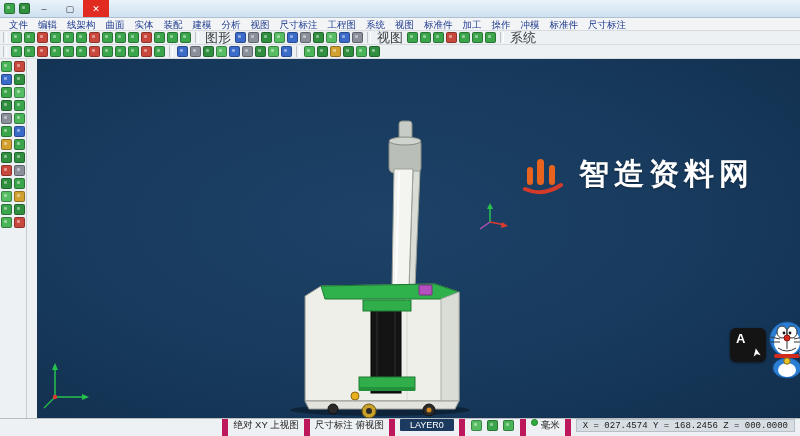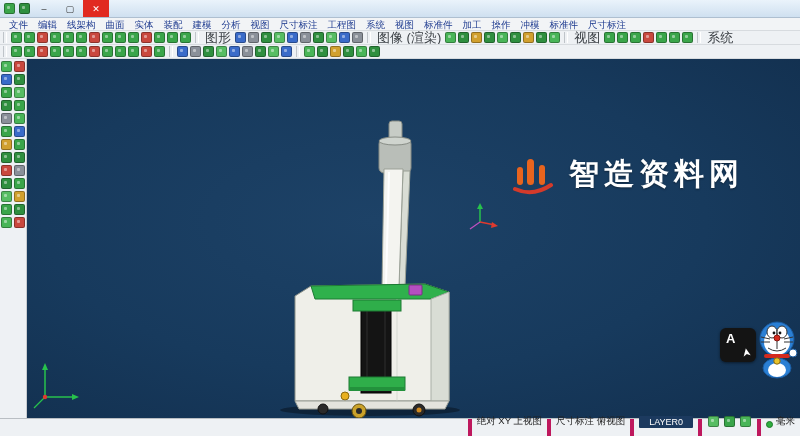--- a/index.html
+++ b/index.html
@@ -36,40 +36,40 @@
   .icon-cell::after { content:""; position:absolute; left:2px; top:2px; right:4px; bottom:4px;
     background:rgba(255,255,255,.45); border-radius:1px; }
 
   
   .main { position:absolute; left:0; top:59px; width:800px; height:359px; display:flex; }
   .left-toolbar { width:27px; height:100%; background:#eef1f4; border-right:1px solid #c8ccd0;
     display:flex; padding-top:1px; }
   .lt-col { display:flex; flex-direction:column; width:13px; align-items:center; }
 
   .viewport { position:relative; width:773px; height:359px;
-    background:radial-gradient(ellipse at 45% 45%, #1d4267 0%, #173a5d 55%, #122f4e 100%); }
+    background:radial-gradient(ellipse at 45% 45%, #1d4267 0%, #173a5d 55%, #122f4e 100%);margin-left:10px; }
   .viewport svg.scene { position:absolute; left:0; top:0; }
 
   .watermark { position:absolute; left:483px; top:92px; display:flex; align-items:center; gap:13px; }
   .wm-text { font-size:30px; font-weight:bold; color:#ffffff; letter-spacing:5px; white-space:nowrap;
     text-shadow:0 1px 2px rgba(0,0,0,.4); }
 
   .sticker-a { position:absolute; left:693px; top:269px; width:36px; height:34px;
     background:#141414; border-radius:6px; box-shadow:0 1px 3px rgba(0,0,0,.5); }
   .sticker-a .letter { position:absolute; left:6px; top:3px; color:#fff; font-size:13px; font-weight:bold; }
   .sticker-a .pointer { position:absolute; right:5px; bottom:3px; color:#fff; font-size:11px;
     transform:rotate(-100deg); display:inline-block; }
 
   .doraemon { position:absolute; left:726px; top:260px; }
 
   
   .statusbar { position:absolute; left:0; bottom:0; width:800px; height:18px; background:#eef1f4;
     border-top:1px solid #b9bec3; display:flex; align-items:center; font-size:9.5px; color:#222; }
-  .sb-seg { display:flex; align-items:flex-end; height:100%; padding:8px 5px;
-    border-left:4px solid #be185d; white-space:nowrap; gap:3px; }
+  .sb-seg { display:flex; align-items:flex-start; height:100%; padding:0 5px;
+    border-left:6px solid #be185d; white-space:nowrap; gap:3px; }
   .sb-spacer { flex:1; height:100%; }
   .layer-chip { background:#1c3a5f; color:#fff; font-size:9px; padding:1px 10px; border-radius:1px; }
   .coords-chip { background:#d6dde3; border:1px solid #b8bfc6; padding:0 6px; height:13px;
     display:flex; align-items:center; font-family:"Liberation Mono",monospace; font-size:9px; color:#1a1a1a; }
   .unit-dot { width:7px; height:7px; border-radius:50%; background:#2fae3f; border:1px solid #1b7a28; display:inline-block; }
 </style>
 </head>
 <body>
 
 <div id="app">
@@ -132,32 +132,20 @@
         <span class="icon-cell" style="background: rgb(47, 143, 63);"></span>
         <span class="icon-cell" style="background: rgb(87, 189, 99);"></span>
         <span class="icon-cell" style="background: rgb(58, 107, 201);"></span>
         <span class="icon-cell" style="background: rgb(138, 144, 153);"></span>
         <span class="icon-cell" style="background: rgb(47, 143, 63);"></span>
         <span class="icon-cell" style="background: rgb(87, 189, 99);"></span>
         <span class="icon-cell" style="background: rgb(58, 107, 201);"></span>
         <span class="icon-cell" style="background: rgb(138, 144, 153);"></span>
       </span>
       <span class="tb-group">
-        <span class="tb-label">图像 (渲染)</span>
-        <span class="icon-cell" style="background: rgb(73, 181, 88);"></span>
-        <span class="icon-cell" style="background: rgb(47, 143, 63);"></span>
-        <span class="icon-cell" style="background: rgb(209, 160, 46);"></span>
-        <span class="icon-cell" style="background: rgb(47, 143, 63);"></span>
-        <span class="icon-cell" style="background: rgb(73, 181, 88);"></span>
-        <span class="icon-cell" style="background: rgb(47, 143, 63);"></span>
-        <span class="icon-cell" style="background: rgb(209, 160, 46);"></span>
-        <span class="icon-cell" style="background: rgb(47, 143, 63);"></span>
-        <span class="icon-cell" style="background: rgb(73, 181, 88);"></span>
-      </span>
-      <span class="tb-group">
         <span class="tb-label">视图</span>
         <span class="icon-cell" style="background: rgb(58, 165, 74);"></span>
         <span class="icon-cell" style="background: rgb(58, 165, 74);"></span>
         <span class="icon-cell" style="background: rgb(58, 165, 74);"></span>
         <span class="icon-cell" style="background: rgb(201, 72, 62);"></span>
         <span class="icon-cell" style="background: rgb(58, 165, 74);"></span>
         <span class="icon-cell" style="background: rgb(58, 165, 74);"></span>
         <span class="icon-cell" style="background: rgb(58, 165, 74);"></span>
       </span>
       <span class="tb-group">
@@ -338,15 +326,18 @@
     </div>
     <div class="sb-seg">
         <span class="icon-cell" style="background: rgb(87, 189, 99);"></span>
         <span class="icon-cell" style="background: rgb(58, 165, 74);"></span>
         <span class="icon-cell" style="background: rgb(73, 181, 88);"></span>
       </div>
     <div class="sb-seg">
       <span class="unit-dot"></span>
       <span>毫米</span>
     </div>
+    <div class="sb-seg">
+      <span class="coords-chip">X = 027.4574   Y = 168.2456   Z = 000.0000</span>
+    </div>
   </div>
 
 </div>
 
 </body></html>

